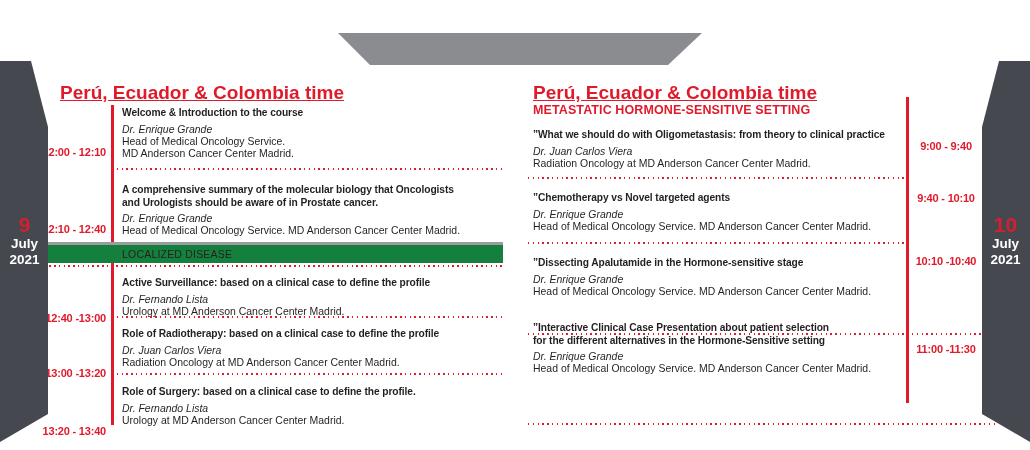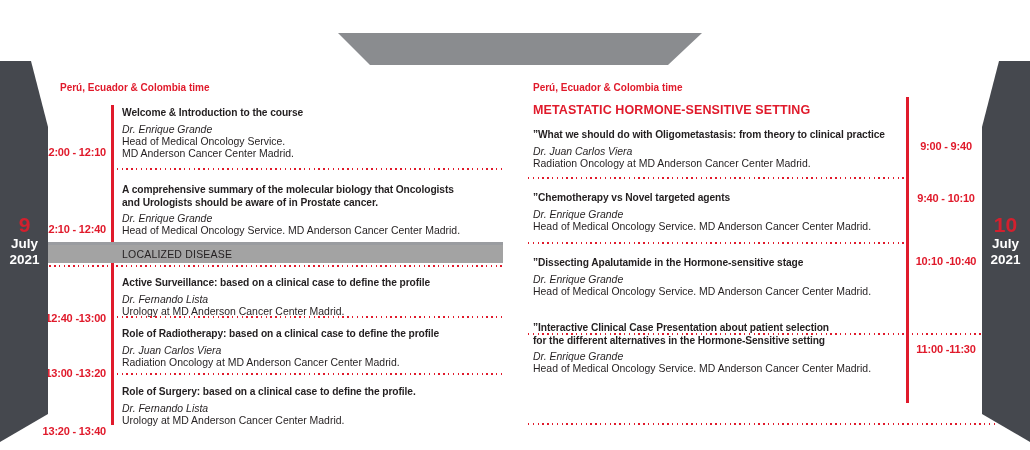--- a/index.html
+++ b/index.html
@@ -12,35 +12,35 @@
   .banner-label {
     position:absolute; left:370px; top:40px; width:300px; z-index:6;
     text-align:center; color:#ffffff; font-weight:bold; font-size:17px;
     letter-spacing:1.5px;
   }
   .date-block { position:absolute; z-index:6; width:49px; text-align:center; top:213px; }
   .date-block.right { left:981px; }
   .date-block.left { left:0px; }
   .date-day { font-size:21px; font-weight:bold; color:#d3202e; line-height:23px; }
   .date-month, .date-year { font-size:13.5px; font-weight:bold; color:#ffffff; line-height:15.5px; }
-  .tz-header { position:absolute; font-size:10px; font-weight:bold; color:#e01a2b; white-space:nowrap; }
+  .tz-header { position:absolute; font-size:19px; font-weight:bold; color:#e01a2b; white-space:nowrap;text-decoration:underline; }
   .sec-header { position:absolute; font-size:12.5px; font-weight:bold; color:#e01a2b; white-space:nowrap; letter-spacing:0.1px; }
   .vline { position:absolute; width:3px; background:#e01a2b; z-index:1; }
   .time { position:absolute; font-size:11px; font-weight:bold; color:#e01a2b; white-space:nowrap; letter-spacing:-0.2px; z-index:2; }
   .time-l { left:36px; width:70px; text-align:right;margin-top:39px; }
   .time-r { left:910px; width:72px; text-align:center; }
   .content { position:absolute; z-index:2; }
   .t { font-weight:bold; font-size:11px; height:12.5px; white-space:nowrap;
        transform:scaleX(0.93); transform-origin:0 50%; color:#231f20; letter-spacing:-0.1px; }
   .sp, .ln { font-size:11px; height:12px; white-space:nowrap;
        transform:scaleX(0.95); transform-origin:0 50%; color:#231f20; }
   .sp { font-style:italic; margin-top:4px; }
   .dots { position:absolute; height:2px; z-index:2;
        background:repeating-linear-gradient(90deg, #e01a2b 0 1.5px, transparent 1.5px 4.8px); }
-  .gbar { position:absolute; height:18px; background:#a3a3a3; border-top:3px solid #9a9ca0; z-index:3; }
+  .gbar { position:absolute; height:18px; background:#15803d; border-top:3px solid #9a9ca0; z-index:3; }
   .gbar span { display:block; line-height:18px; font-size:10.5px; color:#231f20; letter-spacing:0.2px; }
   .gbar.lbar { left:30px; width:473px; }
   .gbar.lbar span { text-align:left; padding-left:92px; }
   .gbar.rbar { left:528px; width:467px; }
   .gbar.rbar span { text-align:right; padding-right:88px; }
 </style>
 </head>
 <body>
 
 <div class="canvas">

